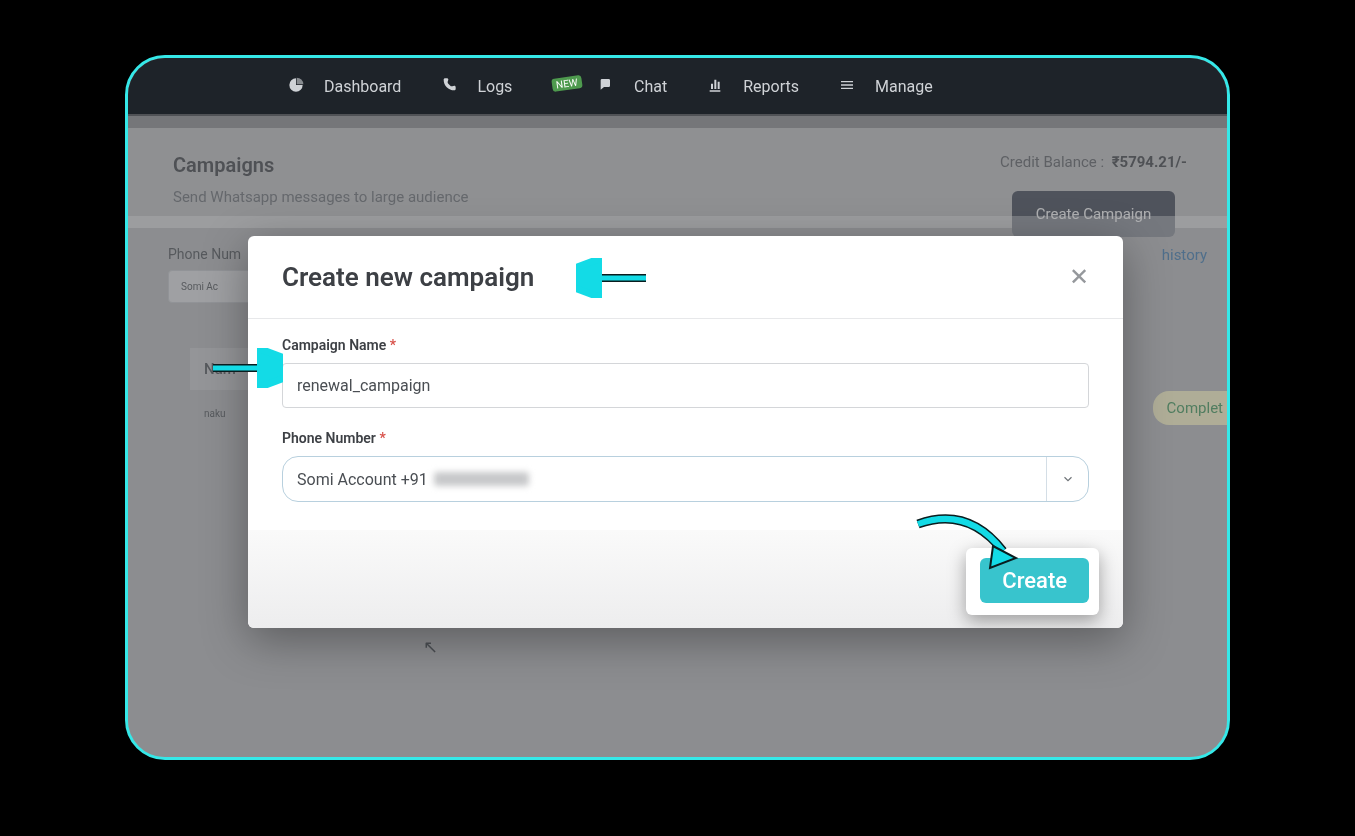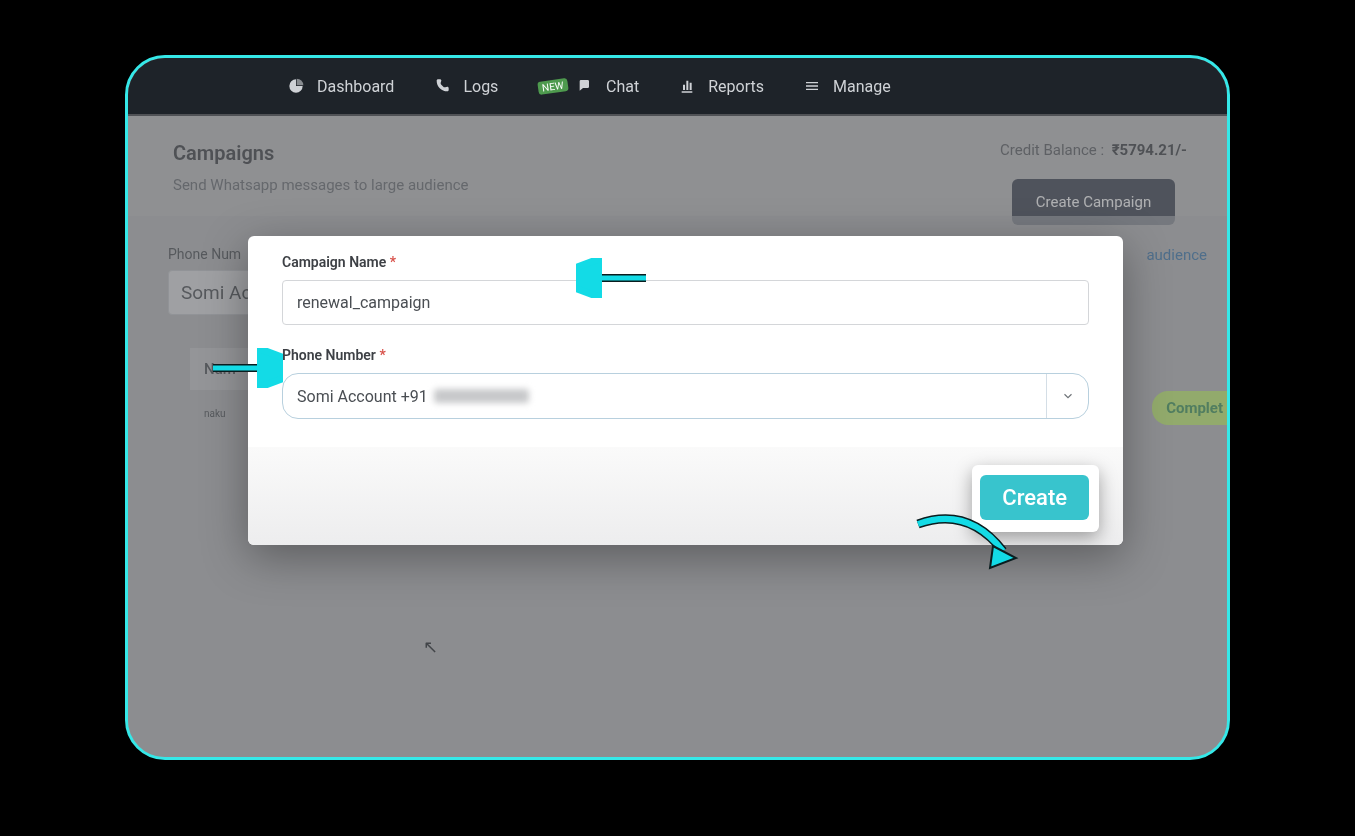--- a/index.html
+++ b/index.html
@@ -8,35 +8,35 @@
     position:absolute; left:125px; top:55px; width:1105px; height:705px;
     border:3px solid #35e8e8; border-radius:40px; overflow:hidden;
     background:#7e7f80;
   }
   
   .topnav {
     background:#1e2329; height:58px; display:flex; align-items:center;
     padding-left:160px; gap:40px; color:#cfd2d6; font-size:16px;
     border-bottom:2px solid #505256;
   }
-  .nav-item { display:flex; align-items:center; gap:13px; cursor:pointer; }
+  .nav-item { display:flex; align-items:flex-start; gap:20px; cursor:pointer; }
   .nav-item svg { width:16px; height:16px; fill:#cfd2d6; }
   .badge-new {
     background:#4e9a4e; color:#fff; font-size:10px; padding:1px 4px;
     border-radius:3px; margin-right:-4px; transform:rotate(-8deg);
     display:inline-block;
   }
   
   .overlay {
     position:absolute; left:0; top:58px; right:0; bottom:0;
     background:rgba(110,112,115,0.55);
   }
   
   .subhead {
-    position:absolute; left:0; top:58px; right:0; height:100px;
+    position:absolute; left:0; top:70px; right:0; height:100px;
     background:rgba(255,255,255,0.45);
     padding:25px 40px 0 45px;
     display:flex; justify-content:space-between; align-items:flex-start;
   }
   .subhead .left h2 { font-size:20px; color:#2a2d31; font-weight:600; }
   .subhead .left p  { font-size:15px; color:#5b5f64; margin-top:11px; }
   .subhead .right { display:flex; align-items:center; gap:20px;flex-direction:column; }
   .credit { color:#4c4f53; font-size:15px; }
   .credit b { color:#2a2d31; }
   .create-btn {
@@ -46,38 +46,37 @@
 
   
   .pagebody {
     position:absolute; left:0; top:158px; right:0; bottom:0;
     background:rgba(255,255,255,0.40);
     padding:30px 40px;
   }
   .pagebody .lbl { font-size:14px; color:#3a3e43; margin-bottom:8px; }
   .pagebody .phonefld {
     width:150px; background:rgba(255,255,255,0.55); border:1px solid #bdbfc3;
-    padding:10px 12px; font-size:19px; color:#3a3e43; border-radius:4px;
+    padding:10px 12px; font-size:10px; color:#3a3e43; border-radius:4px;
   }
   .hist-link {
     position:absolute; right:20px; top:30px; color:#2c6ea8; font-size:15px;
   }
   .tbl {
     position:absolute; left:60px; top:130px; right:0px;
   }
   .tbl th {
     text-align:left; padding:12px 14px; font-size:15px; color:#3a3e43;
     background:rgba(210,211,214,0.55); font-weight:500;
   }
   .tbl td { padding:16px 14px; font-size:10px; color:#3a3e43; }
   .status-pill {
     position:absolute; right:-10px; top:175px;
-    background:#bef264; color:#2f8f4a; padding:8px 14px; border-radius:16px 0 0 16px;
+    background:#fef9c3; color:#2f8f4a; padding:8px 14px; border-radius:16px 0 0 16px;
     font-size:15px;
-    font-weight:bold;
   }
 
   
   .modal {
     position:absolute; left:120px; top:178px; width:875px;
     background:#fff; border-radius:6px;
     box-shadow:0 12px 45px rgba(0,0,0,0.35);
     overflow:hidden;
   }
   .modal-head {
@@ -107,21 +106,21 @@
   }
   .select-wrap .caret {
     width:42px; height:44px; display:flex; align-items:center; justify-content:center;
     border-left:1px solid #d4dee6; color:#6f7478; cursor:pointer;
   }
   .modal-foot {
     background:linear-gradient(#fafafa,#ededee); height:98px; position:relative;
   }
   .create-highlight {
     position:absolute; right:24px; top:18px;
-    background:#fff; padding:10px 10px 12px 8px; border-radius:6px;
+    background:#fff; padding:10px 10px 12px 14px; border-radius:6px;
     box-shadow:0 6px 18px rgba(0,0,0,0.35);
   }
   .create-highlight button {
     background:#38c4cd; color:#fff; font-size:22px; font-weight:500;
     border:none; padding:10px 22px; border-radius:6px; cursor:pointer;
   }
   
   .arrow { position:absolute; pointer-events:none; }
   .cursor {
     position:absolute; left:295px; top:578px; color:#424549; font-size:18px;
@@ -177,21 +176,21 @@
         <span>Credit Balance :</span>
         &nbsp;<b>₹5794.21/-</b>
       </span>
       <button class="create-btn">Create Campaign</button>
     </div>
   </div>
 
   <div class="pagebody">
     <div class="lbl">Phone Num</div>
     <div class="phonefld">Somi Ac</div>
-    <span class="hist-link">audience</span>
+    <span class="hist-link">history</span>
 
     <table class="tbl">
       <tbody>
           <tr>
         <th style="width:90px">Nam</th>
         <th style="width:760px"></th>
         <th>Status</th>
       </tr>
       <tr>
         <td>naku</td>
@@ -199,20 +198,24 @@
             <td></td>
       </tr>
     </tbody>
       </table>
     <span class="status-pill">Complet</span>
   </div>
 
   <div class="overlay"></div>
 
   <div class="modal">
+    <div class="modal-head">
+      <h3>Create new campaign</h3>
+      <span class="closex">✕</span>
+    </div>
     <div class="modal-body">
       <div class="form-label">
         <span>Campaign Name</span>
         <span class="req"> *</span>
       </div>
       <input class="text-input" value="renewal_campaign" style="">
 
       <div class="form-label">
         <span>Phone Number</span>
         <span class="req"> *</span>

